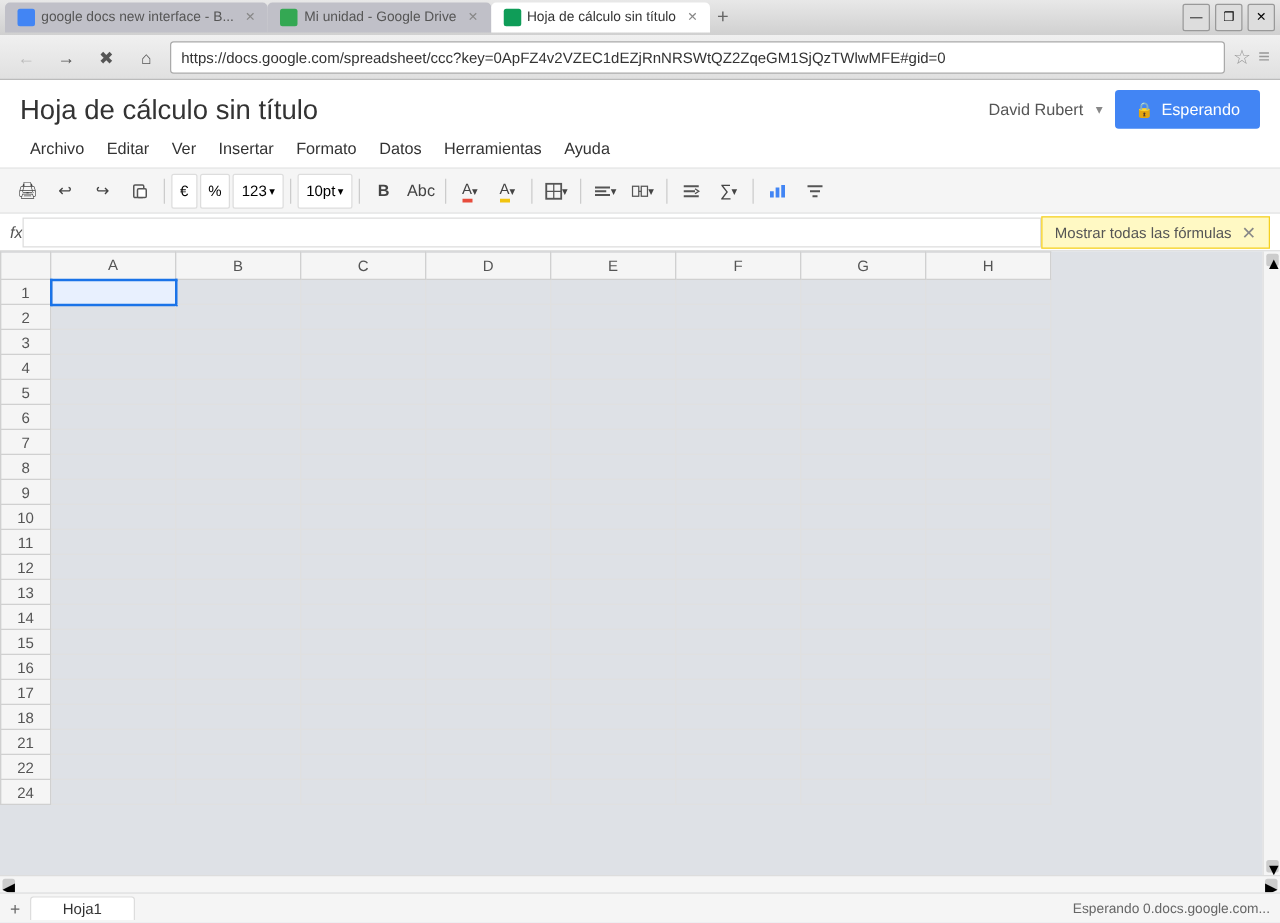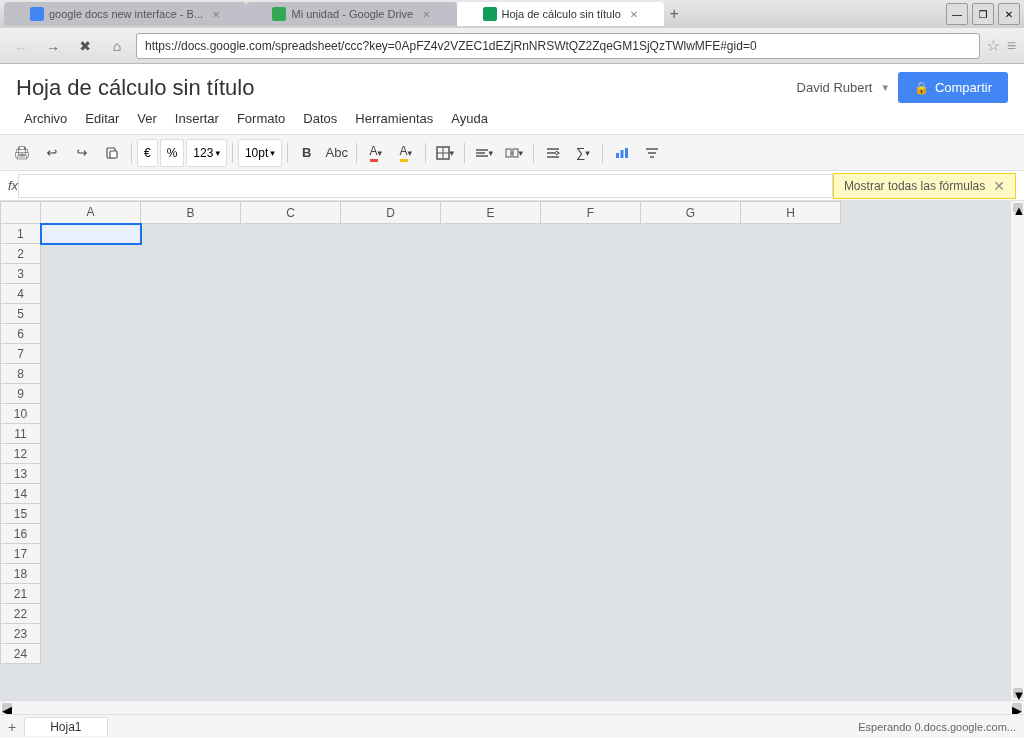--- a/index.html
+++ b/index.html
@@ -7,21 +7,21 @@
 
     
     .browser-frame { width: 1024px; height: 738px; display: flex; flex-direction: column; background: #dee1e6; }
 
     
     .title-bar {
       display: flex; align-items: center;
       background: linear-gradient(to bottom, #e8e8e8, #d0d0d0);
       height: 28px; padding: 0 4px;
     }
-    .tab { display: flex; align-items: center; height: 24px; padding: 0 26px; border-radius: 4px 4px 0 0; font-size: 11px; gap: 5px; }
+    .tab { display: flex; align-items: center; height: 24px; padding: 0 10px; border-radius: 4px 4px 0 0; font-size: 11px; gap: 5px; }
     .tab.inactive { background: #c0c0c8; color: #555; }
     .tab.active { background: #fff; color: #333; }
     .tab-icon { width: 14px; height: 14px; border-radius: 2px; }
     .tab-icon.google { background: #4285f4; }
     .tab-icon.drive { background: #34a853; }
     .tab-icon.sheets { background: #0f9d58; }
     .tab-close { font-size: 10px; color: #888; cursor: pointer; margin-left: 4px; }
     .tab-new { width: 20px; height: 20px; display: flex; align-items: center; justify-content: center; font-size: 16px; color: #666; cursor: pointer; }
     .window-controls { margin-left: auto; display: flex; gap: 4px; }
     .win-btn { width: 22px; height: 22px; border: 1px solid #999; border-radius: 2px; display: flex; align-items: center; justify-content: center; font-size: 10px; cursor: pointer; background: #ddd; }
@@ -149,21 +149,21 @@
   </div>
 
   <div class="app-header">
     <div class="app-header-top">
       <h1 class="doc-title">Hoja de cálculo sin título</h1>
       <div class="user-area">
         <span class="user-name">David Rubert</span>
         <span style="font-size:11px;color:#888">▾</span>
         <button class="share-btn">
           <span class="share-icon">🔒</span>
-          <span>Compartir</span>
+          <span>Esperando</span>
         </button>
       </div>
     </div>
     <div class="menu-bar">
       <span class="menu-item">Archivo</span>
       <span class="menu-item">Editar</span>
       <span class="menu-item">Ver</span>
       <span class="menu-item">Insertar</span>
       <span class="menu-item">Formato</span>
       <span class="menu-item">Datos</span>
@@ -510,31 +510,20 @@
                 <td class="cell"></td>
                 <td class="cell"></td>
                 <td class="cell"></td>
                 <td class="cell"></td>
                 <td class="cell"></td>
                 <td class="cell"></td>
                 <td class="cell"></td>
                 <td class="cell"></td>
               </tr>
               <tr>
-                <th class="row-header">23</th>
-                <td class="cell"></td>
-                <td class="cell"></td>
-                <td class="cell"></td>
-                <td class="cell"></td>
-                <td class="cell"></td>
-                <td class="cell"></td>
-                <td class="cell"></td>
-                <td class="cell"></td>
-              </tr>
-              <tr>
                 <th class="row-header">24</th>
                 <td class="cell"></td>
                 <td class="cell"></td>
                 <td class="cell"></td>
                 <td class="cell"></td>
                 <td class="cell"></td>
                 <td class="cell"></td>
                 <td class="cell"></td>
                 <td class="cell"></td>
               </tr>

